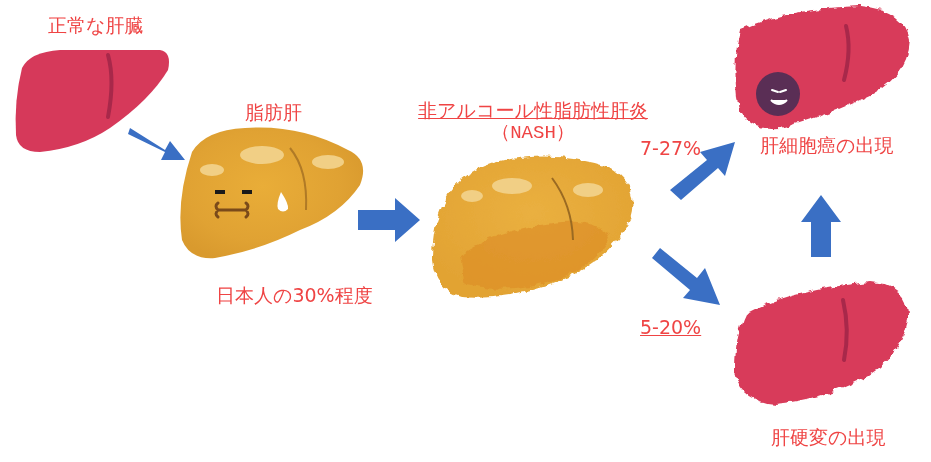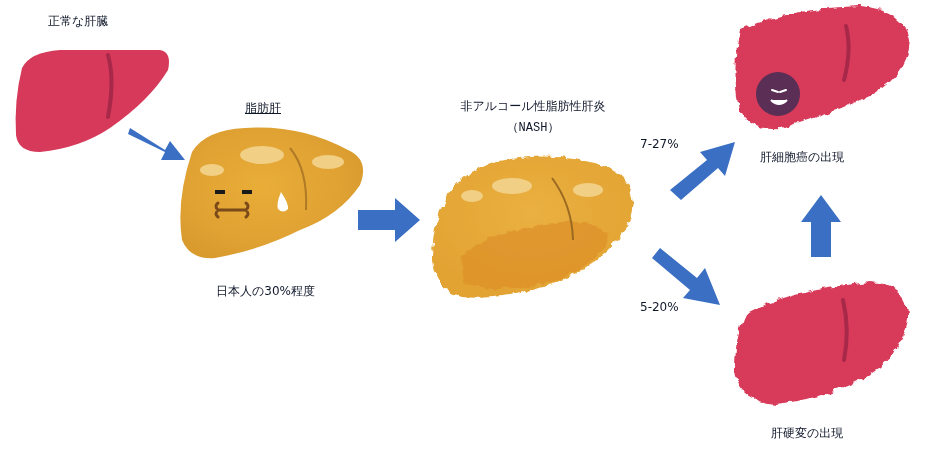--- a/index.html
+++ b/index.html
@@ -1,18 +1,18 @@
 <!DOCTYPE html>
 <html><head>
 <meta charset="utf-8">
 <style>
   html, body { margin: 0; padding: 0; background: #ffffff; }
   body { width: 931px; height: 462px; position: relative; overflow: hidden;
          font-family: "DejaVu Sans", "Liberation Sans", sans-serif; color: #333333; }
-  .label { position: absolute; font-size: 12px; white-space: nowrap; color: #0f172a; }
+  .label { position: absolute; font-size: 19px; white-space: nowrap; color: #ef4444; }
   .center { text-align: center; }
   svg.layer { position: absolute; left: 0; top: 0; }
 </style>
 </head>
 <body>
 
 <svg class="layer" width="931" height="462" viewBox="0 0 931 462">
   <defs>
     <radialGradient id="fatGrad" cx="45%" cy="45%" r="60%">
       <stop offset="0%" stop-color="#e9ad38"></stop>
@@ -82,20 +82,20 @@
 
     <polygon points="670,190 707,160 700,152 735,142 725,176 718,168 681,200"></polygon>
 
     <polygon points="652,258 660,248 697,278 705,268 720,305 683,298 690,290"></polygon>
 
     <polygon points="811,257 811,222 801,222 821,195 841,222 831,222 831,257"></polygon>
   </g>
 </svg>
 
 <div class="label" style="left:48px; top:13px;">正常な肝臓</div>
-<div class="label" style="left:245px; top:100px;text-decoration:underline;">脂肪肝</div>
+<div class="label" style="left:245px; top:100px;">脂肪肝</div>
 <div class="label" style="left:216px; top:283px;">日本人の30%程度</div>
-<div class="label center" style="left:418px; top:98px; width:230px;">非アルコール性脂肪性肝炎</div>
+<div class="label center" style="left:418px; top:98px; width:230px;text-decoration:underline;">非アルコール性脂肪性肝炎</div>
 <div class="label center" style="left:418px; top:119px; width:230px;font-family:Liberation Mono, monospace;">（NASH）</div>
 <div class="label" style="left:640px; top:137px;">7-27%</div>
-<div class="label" style="left:640px; top:300px;">5-20%</div>
-<div class="label" style="left:760px; top:149px;">肝細胞癌の出現</div>
+<div class="label" style="left:640px; top:316px;text-decoration:underline;">5-20%</div>
+<div class="label" style="left:760px; top:133px;">肝細胞癌の出現</div>
 <div class="label" style="left:771px; top:425px;text-align:right;">肝硬変の出現</div>
 
 </body></html>

